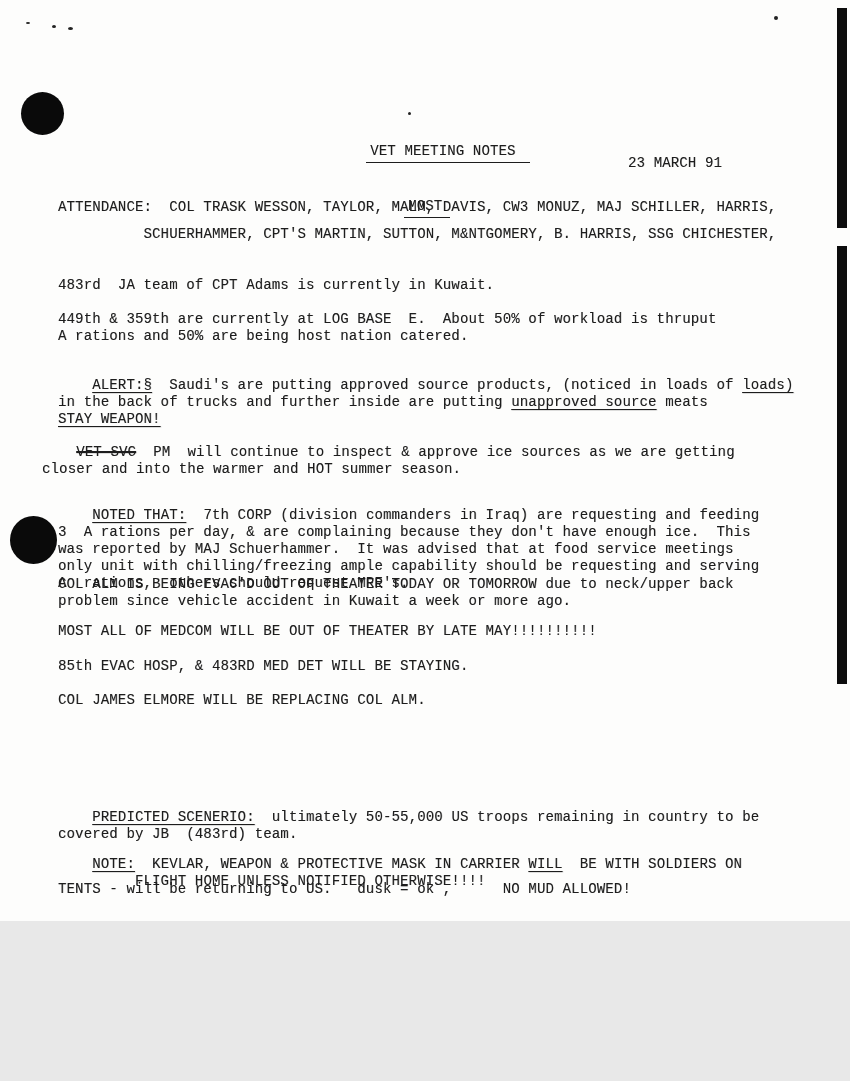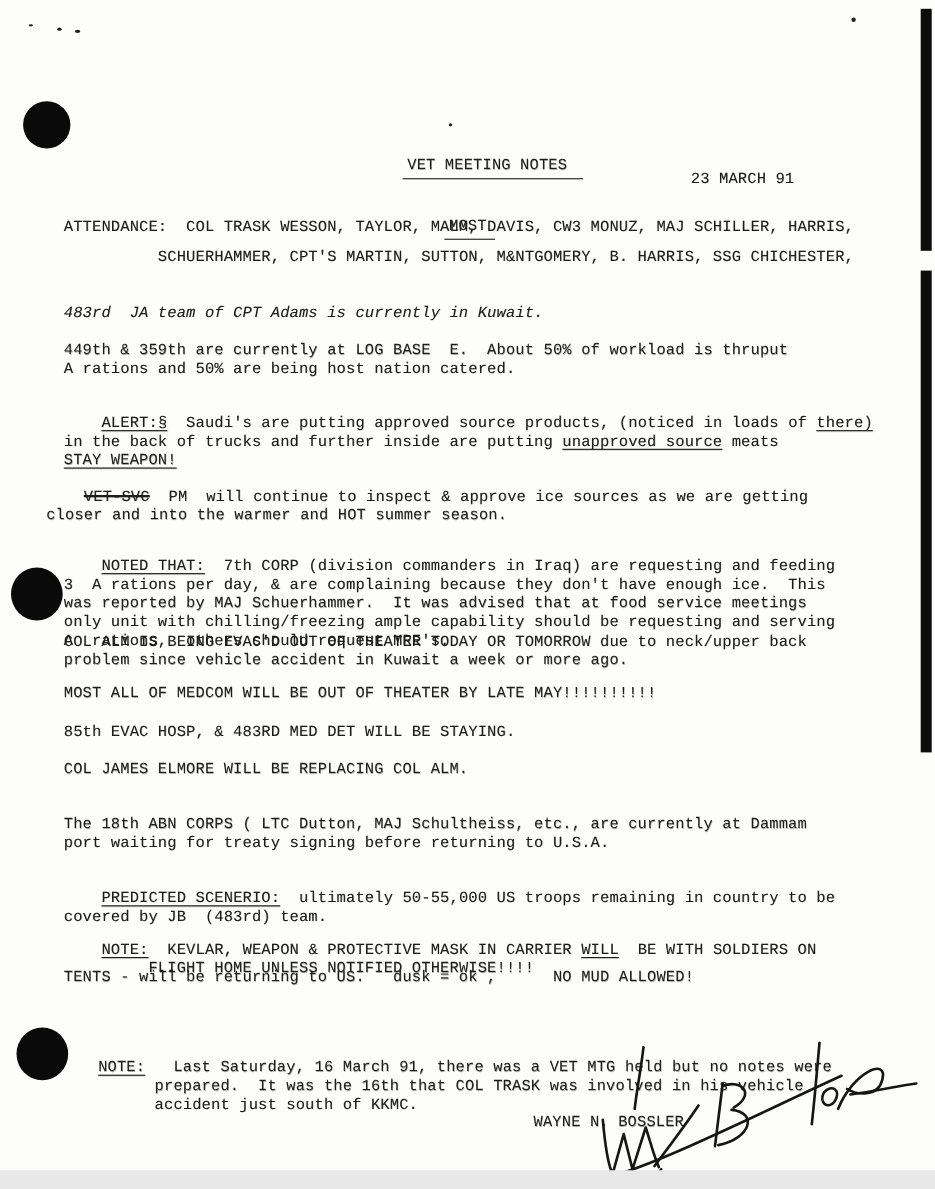--- a/index.html
+++ b/index.html
@@ -1,18 +1,18 @@
 <!DOCTYPE html>
 <html><head>
 <meta charset="utf-8">
 <style>
   html,body{margin:0;padding:0;background:#e8e8e8;}
   .page{
     position:relative;
-    width:850px;height:1064px;
+    width:850px;height:921px;
     margin:0 auto;
     background:#fefefdd;
     background-color:#fdfdfc;
     overflow:hidden;
     font-family:"Liberation Mono","DejaVu Sans Mono",monospace;
     font-size:14px;
     color:#1d1d1d;
     letter-spacing:0.15px;
   }
   .tw{
@@ -82,27 +82,27 @@
 
   <div class="tw" style="left:628px;top:155px;">23 MARCH 91</div>
 
   <div class="tw" style="left:370px;top:181px;">
     <span class="kkmc-u">MOST</span>
   </div>
 
   <div class="tw attendance" style="left:58px;top:194px;">ATTENDANCE:  COL TRASK WESSON, TAYLOR, MALM, DAVIS, CW3 MONUZ, MAJ SCHILLER, HARRIS,
           SCHUERHAMMER, CPT'S MARTIN, SUTTON, M&amp;NTGOMERY, B. HARRIS, SSG CHICHESTER,</div>
 
-  <div class="tw" style="left:58px;top:277px;font-style:italic;">483rd  JA team of CPT Adams is currently in Kuwait.</div>
+  <div class="tw" style="left:58px;top:277px;">483rd  JA team of CPT Adams is currently in Kuwait.</div>
 
   <div class="tw" style="left:58px;top:311px;">449th &amp; 359th are currently at LOG BASE  E.  About 50% of workload is thruput
 A rations and 50% are being host nation catered.</div>
 
   <div class="tw" style="left:58px;top:360px;">
-    <span class="u">ALERT:§</span><span>  Saudi's are putting approved source products, (noticed in loads of </span><span class="u">there)</span><span>
+    <span class="u">ALERT:§</span><span>  Saudi's are putting approved source products, (noticed in loads of </span><span class="u">loads)</span><span>
 in the back of trucks and further inside are putting </span><span class="u">unapproved source</span><span> meats
 </span><span class="u">STAY WEAPON!</span>
   </div>
 
   <div class="tw" style="left:42px;top:427px;">
     <span class="strike">VET-SVC</span><span>  PM  will continue to inspect &amp; approve ice sources as we are getting
 closer and into the warmer and HOT summer season.</span>
   </div>
 
   <div class="tw" style="left:58px;top:490px;">
@@ -115,22 +115,20 @@
 
   <div class="tw" style="left:58px;top:576px;">COL ALM IS BEING EVAC'D OUT OF THEATER TODAY OR TOMORROW due to neck/upper back
 problem since vehicle accident in Kuwait a week or more ago.</div>
 
   <div class="tw" style="left:58px;top:623px;">MOST ALL OF MEDCOM WILL BE OUT OF THEATER BY LATE MAY!!!!!!!!!!</div>
 
   <div class="tw" style="left:58px;top:658px;">85th EVAC HOSP, &amp; 483RD MED DET WILL BE STAYING.</div>
 
   <div class="tw" style="left:58px;top:692px;">COL JAMES ELMORE WILL BE REPLACING COL ALM.</div>
 
-  <div class="tw" style="left:58px;top:742px;">The 18th ABN CORPS ( LTC Dutton, MAJ Schultheiss, etc., are currently at Dammam
-port waiting for treaty signing before returning to U.S.A.</div>
 
   <div class="tw" style="left:58px;top:792px;">
     <span class="u">PREDICTED SCENERIO:</span><span>  ultimately 50-55,000 US troops remaining in country to be
 covered by JB  (483rd) team.</span>
   </div>
 
   <div class="tw" style="left:58px;top:839px;">
     <span class="u">NOTE:</span><span>  KEVLAR, WEAPON &amp; PROTECTIVE MASK IN CARRIER </span><span class="u">WILL</span><span>  BE WITH SOLDIERS ON
          FLIGHT HOME UNLESS NOTIFIED OTHERWISE!!!!</span>
   </div>

